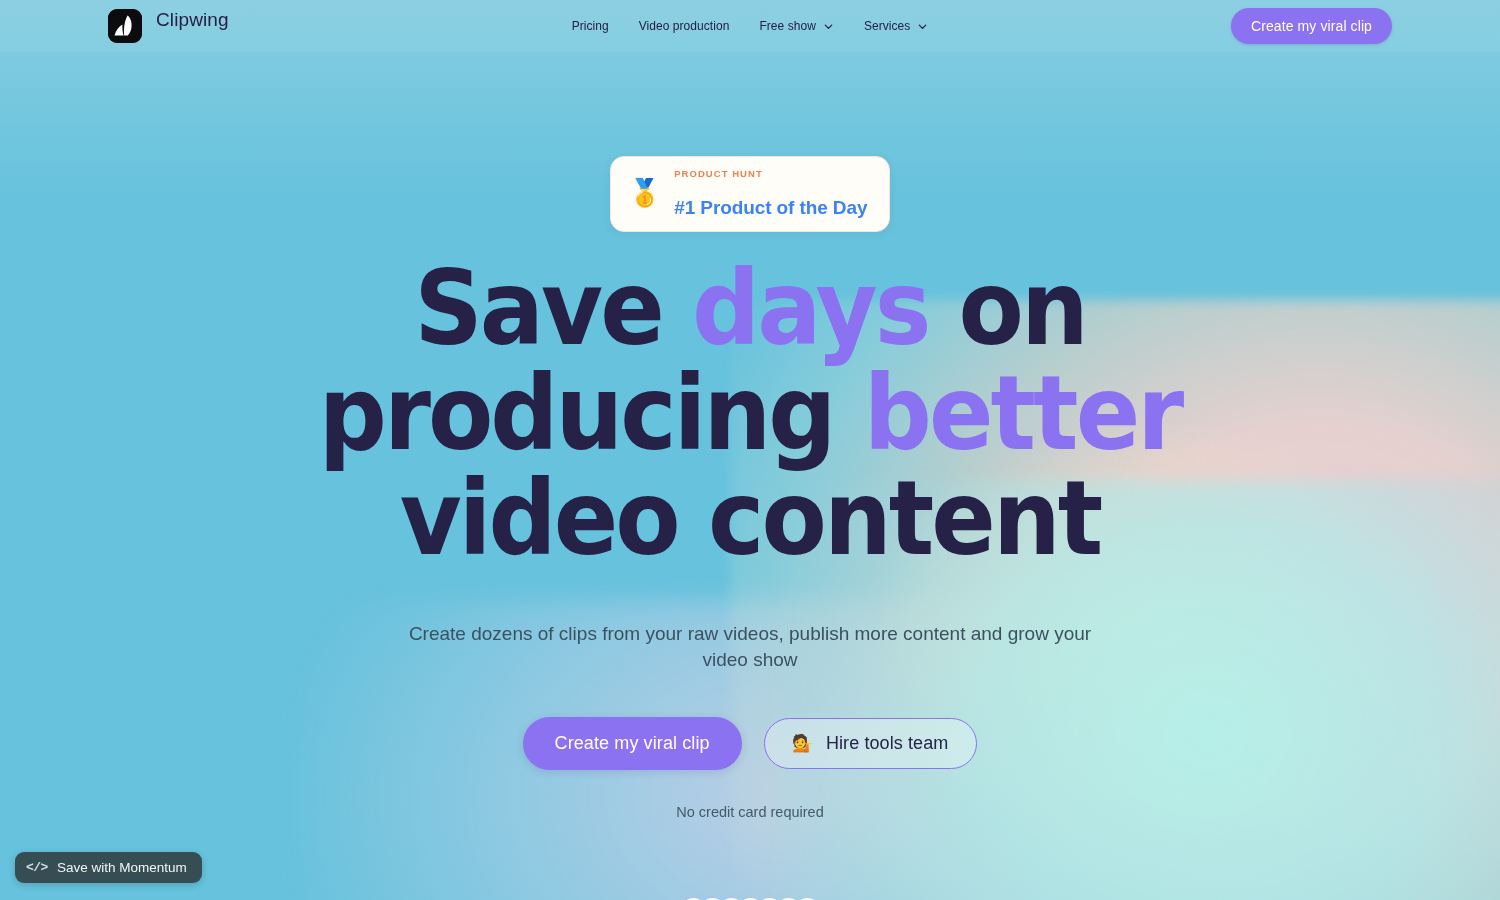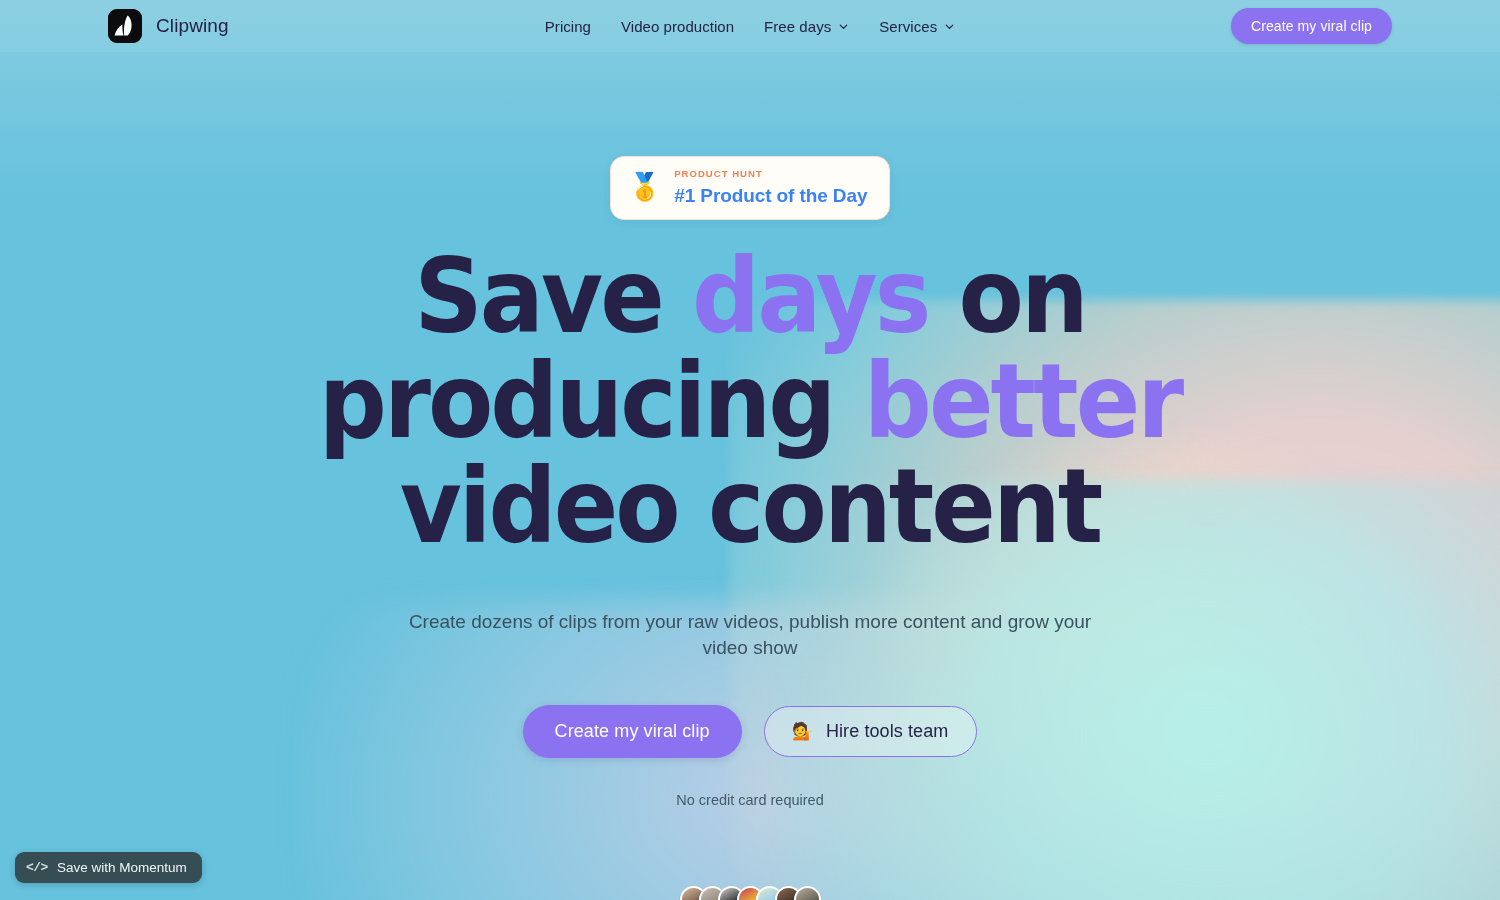--- a/index.html
+++ b/index.html
@@ -86,21 +86,21 @@
     position: relative;
     z-index: 5;
     height: 52px;
     display: flex;
     align-items: center;
     padding: 0 108px 0 108px;
     background: rgba(255,255,255,0.06);
   }
   .nav-brand {
     display: flex;
-    align-items: center;
+    align-items: flex-start;
     gap: 14px;
     cursor: pointer;
   }
   .logo-mark {
     width: 34px; height: 34px;
     border-radius: 9px;
     background: #0c0c0f;
     display: block;
     flex: 0 0 34px;
   }
@@ -114,21 +114,21 @@
     position: absolute;
     left: 0; right: 0;
     display: flex;
     justify-content: center;
     align-items: center;
     gap: 30px;
     pointer-events: none;
   }
   .nav-center > * { pointer-events: auto; }
   .nav-link {
-    font-size: 15px;
+    font-size: 12px;
     color: #252046;
     cursor: pointer;
     white-space: nowrap;
     display: flex;
     align-items: center;
     gap: 7px;
     letter-spacing: 0.05px;
   }
   .chev {
     width: 11px; height: 11px;
@@ -172,21 +172,21 @@
     border-radius: 14px;
     padding: 11px 22px 12px 18px;
     box-shadow: 0 2px 10px rgba(80,60,60,0.07);
     cursor: pointer;
   }
   .ph-medal {
     font-size: 27px;
     line-height: 1;
     flex: 0 0 auto;
   }
-  .ph-texts { display: flex; flex-direction: column; gap: 6px; }
+  .ph-texts { display: flex; flex-direction: column; gap: 18px; }
   .ph-kicker {
     font-size: 9.5px;
     font-weight: bold;
     letter-spacing: 1.05px;
     color: #f2804f;
   }
   .ph-title {
     font-size: 19px;
     font-weight: bold;
     color: #3b82f6;
@@ -329,21 +329,21 @@
   </div>
 
   <div class="nav-center">
     <div class="nav-link">
       <span>Pricing</span>
     </div>
     <div class="nav-link">
       <span>Video production</span>
     </div>
     <div class="nav-link">
-      <span>Free days</span>
+      <span>Free show</span>
       <svg class="chev" viewBox="0 0 12 12">
         <path d="M2.5 4.5 L6 8 L9.5 4.5" fill="none" stroke="#252046" stroke-width="1.4" stroke-linecap="round" stroke-linejoin="round"></path>
       </svg>
     </div>
     <div class="nav-link">
       <span>Services</span>
       <svg class="chev" viewBox="0 0 12 12">
         <path d="M2.5 4.5 L6 8 L9.5 4.5" fill="none" stroke="#252046" stroke-width="1.4" stroke-linecap="round" stroke-linejoin="round"></path>
       </svg>
     </div>

